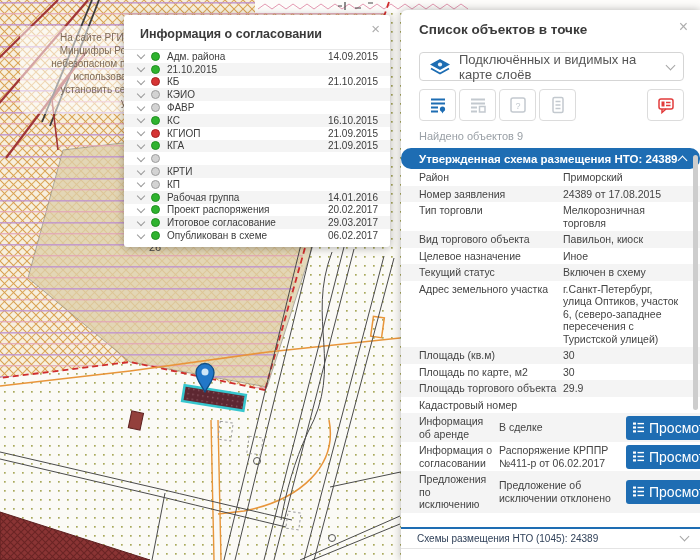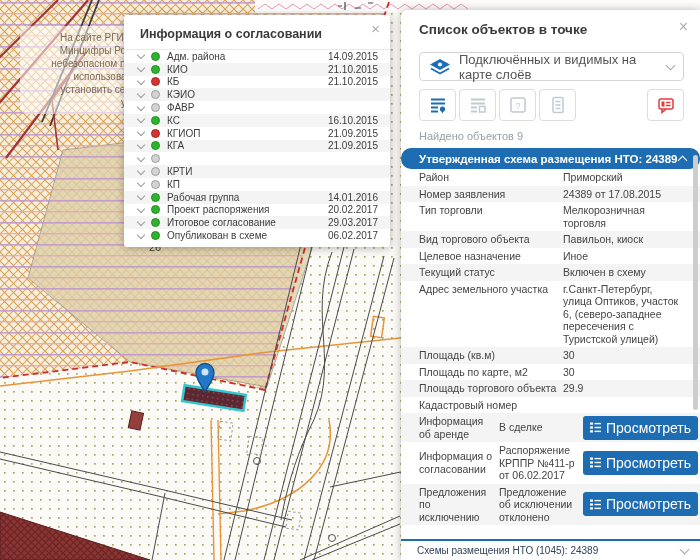--- a/index.html
+++ b/index.html
@@ -46,21 +46,21 @@
   .acc-bar{margin-top:6px;height:21px;background:#1e6db3;display:flex;align-items:center;
            padding:0 14px 0 18px;cursor:pointer;border-radius:10px;}
   .acc-title{flex:1;color:#fff;font-size:11.5px;font-weight:bold;}
   .chev-up-w{display:inline-block;width:6px;height:6px;border-right:1.5px solid #fff;
              border-bottom:1.5px solid #fff;transform:rotate(-135deg);margin-top:3px;}
   .frow{display:flex;padding:2px 18px 2px 18px;font-size:10.5px;line-height:12.5px;color:#444;}
   .frow:nth-child(even){background:#f4f4f4;}
   .flabel{width:144px;flex:0 0 auto;padding-right:6px;box-sizing:border-box;}
   .fvalue{flex:1;}
   .arow .flabel{width:80px;}
-  .arow .fvalue{width:84px;flex:0 0 auto;padding-right:6px;box-sizing:border-box;}
+  .arow .fvalue{width:127px;flex:0 0 auto;padding-right:6px;box-sizing:border-box;}
   .arow{align-items:center;}
   .view-btn{margin-left:auto;display:flex;align-items:center;background:#1e6db3;border:none;
             border-radius:3px;color:#fff;font-size:14px;padding:4px 7px;cursor:pointer;
             font-family:"Liberation Sans",sans-serif;white-space:nowrap;}
   .view-btn svg{margin-right:5px;}
   .sections{border-top:2px solid #1e6db3;margin-top:14px;}
   .srow{display:flex;align-items:center;padding:4px 12px 4px 16px;font-size:10px;color:#31425a;
         border-bottom:1px solid #e4e4e4;cursor:pointer;white-space:nowrap;}
   .srow .slabel{flex:1;overflow:hidden;}
   .scrollbar{position:absolute;right:2px;top:145px;width:5px;height:255px;background:#cdcdcd;
@@ -184,21 +184,20 @@
   <div>
     <div class="prow">
         <span class="chev"></span>
         <span class="dot green"></span>
         <span class="prow-label">Адм. района</span>
         <span class="prow-date">14.09.2015</span>
       </div>
     <div class="prow">
         <span class="chev"></span>
         <span class="dot green"></span>
-        <span class="prow-label">КИО</span>
         <span class="prow-date">21.10.2015</span>
       </div>
     <div class="prow">
         <span class="chev"></span>
         <span class="dot red"></span>
         <span class="prow-label">КБ</span>
         <span class="prow-date">21.10.2015</span>
       </div>
     <div class="prow">
         <span class="chev"></span>

